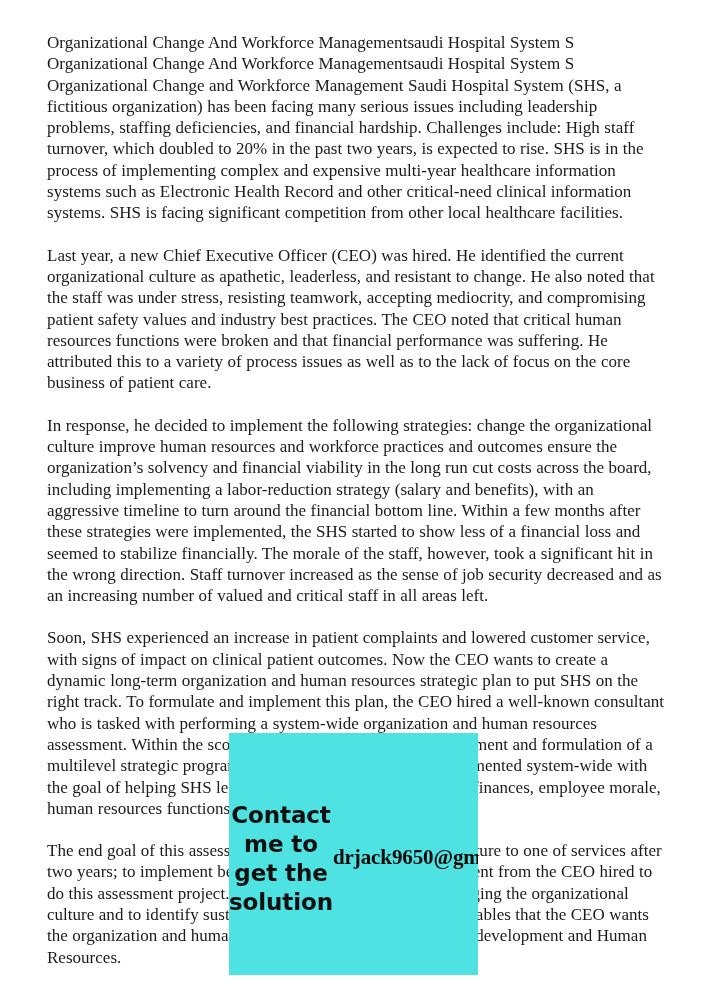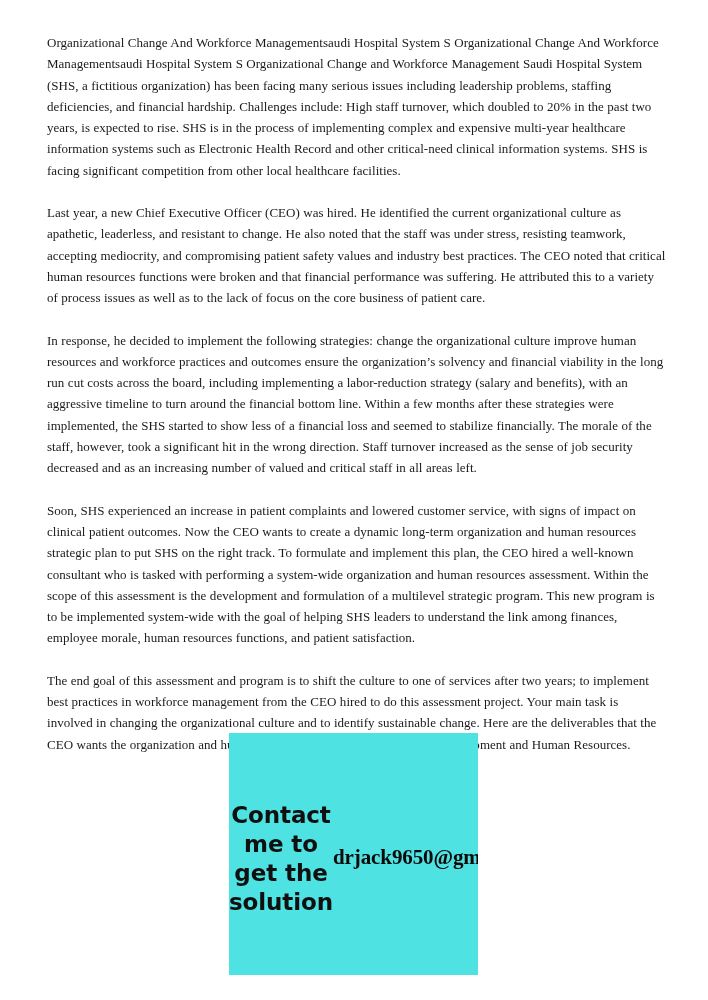--- a/index.html
+++ b/index.html
@@ -24,21 +24,21 @@
 
   .doc-body {
     position: absolute;
     left: 47px;
     top: 32px;
     width: 620px;
   }
 
   .para {
     font-family: "Liberation Serif", "DejaVu Serif", serif;
-    font-size: 13.0px;
+    font-size: 17px;
     line-height: 21.3px;
     color: #1a1a1a;
     margin: 0 0 21px 0;
     text-align: left;
     letter-spacing: 0.02px;
     word-spacing: 0.2px;
   }
   .para:last-child { margin-bottom: 0; }
 
   

